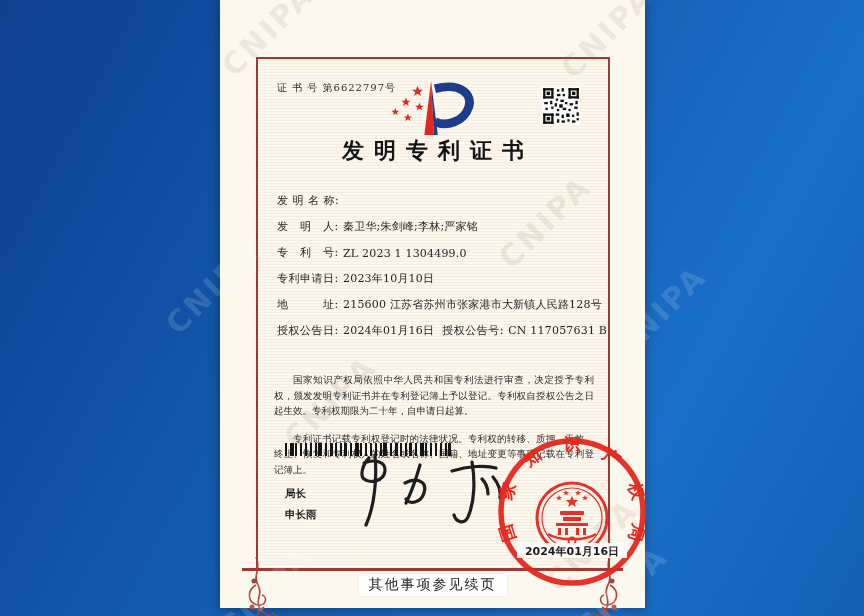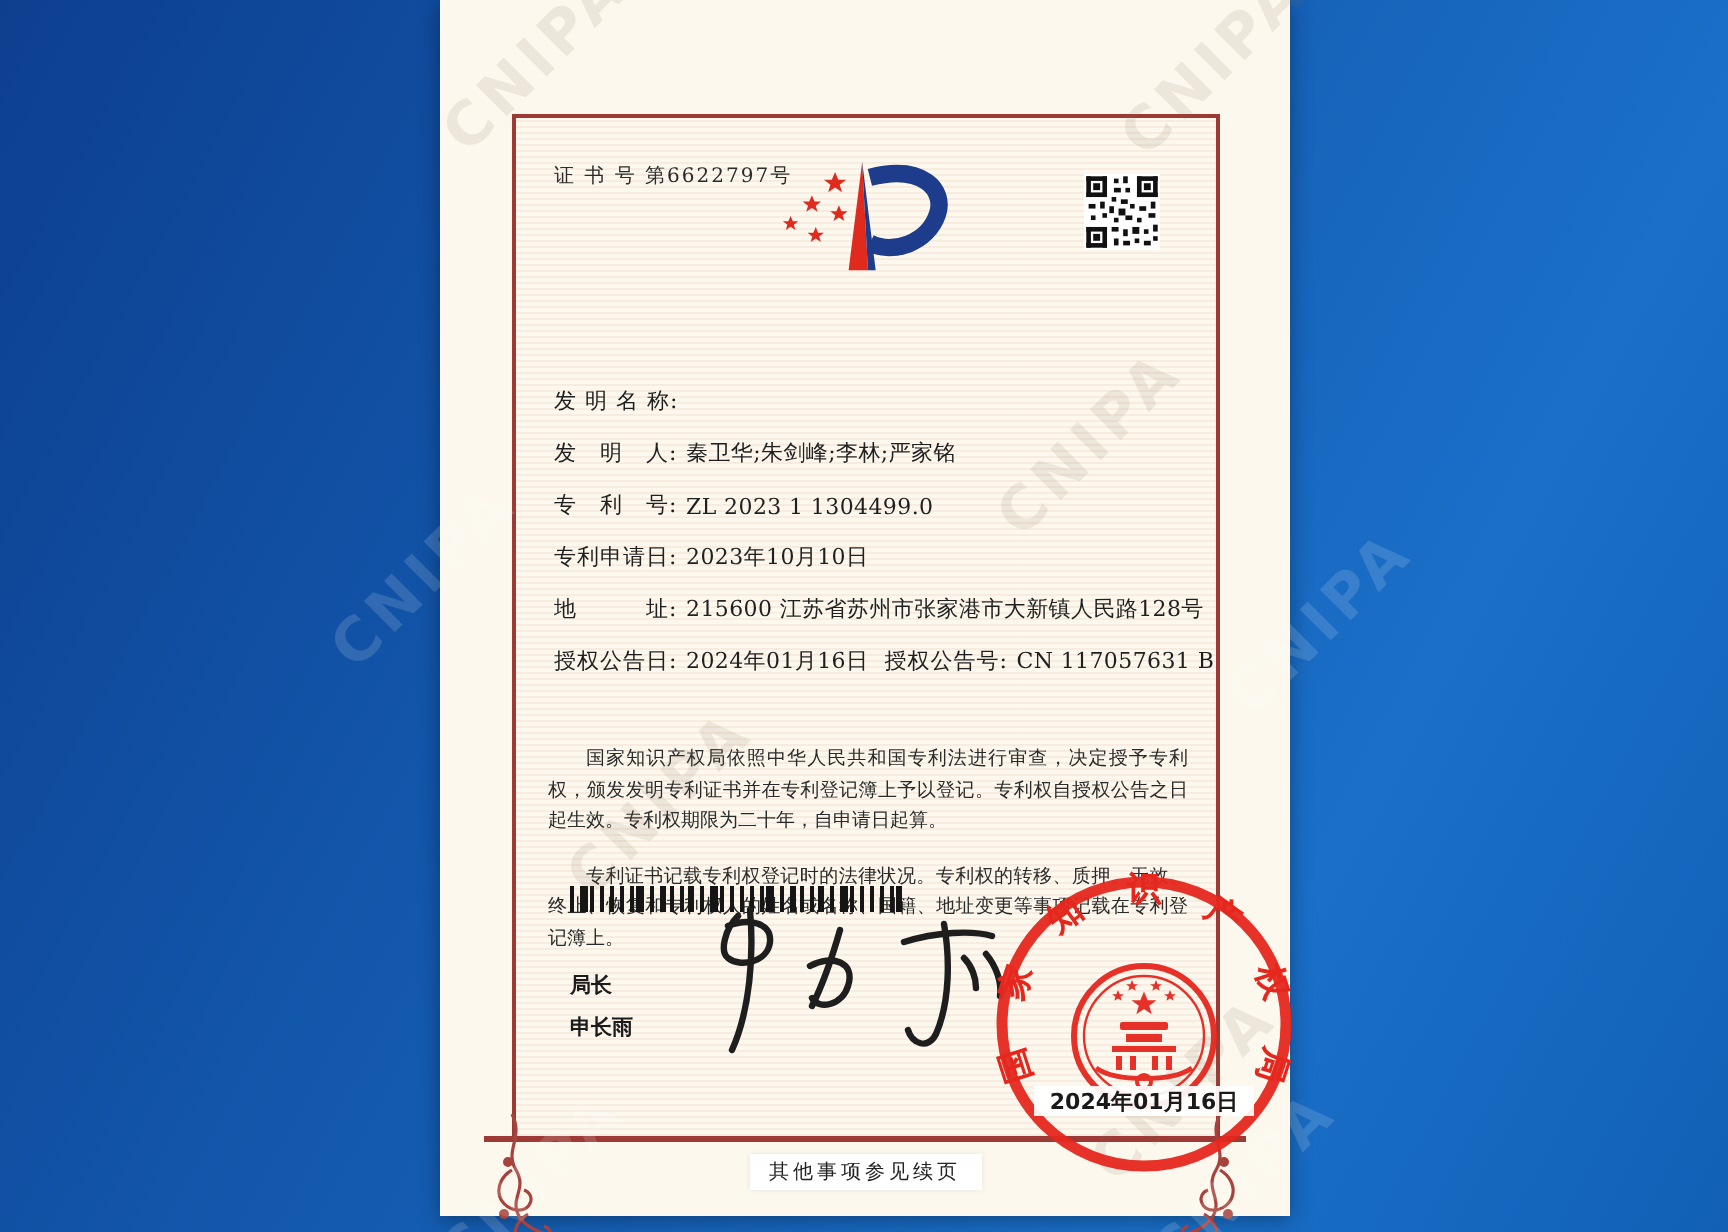--- a/index.html
+++ b/index.html
@@ -34,21 +34,21 @@
   .barcode{position:absolute;left:27px;top:384px;width:166px;height:13px;
     background:
       repeating-linear-gradient(90deg,#151515 0 2px,rgba(0,0,0,0) 2px 5px),
       repeating-linear-gradient(90deg,rgba(0,0,0,0) 0 7px,#151515 7px 9px,rgba(0,0,0,0) 9px 13px);}
   .director{position:absolute;left:27px;top:424px;font-size:10.5px;font-weight:bold;
     color:#1c1c1c;line-height:21px;font-family:Liberation Serif, serif;}
   .sig{position:absolute;left:78px;top:390px;}
   .pageinfo{position:absolute;left:0;bottom:4px;width:100%;text-align:center;font-size:8.5px;color:#333;}
   .bottomline{position:absolute;left:22px;top:568px;width:381px;height:3px;background:#9d3a35;}
   .footnote-wrap{position:absolute;left:0;top:574px;width:100%;text-align:center;}
-  .footnote{display:inline-block;background:#ffffff;padding:2px 10px;font-size:10px;
+  .footnote{display:inline-block;background:#ffffff;padding:2px 10px;font-size:14px;
     letter-spacing:2px;color:#222;box-shadow:0 0 3px rgba(0,0,0,.08);}
   .flourish{position:absolute;z-index:3;}
   .fl-bl{left:-16px;top:496px;}
   .fl-br{right:-16px;top:496px;transform:scaleX(-1);}
   .seal{position:absolute;left:494px;top:434px;z-index:6;}
 </style>
 </head>
 <body>
 
 <div class="stage">
@@ -126,20 +126,21 @@
           <rect x="26" y="24" width="2" height="2"></rect>
             <rect x="30" y="22" width="2" height="3"></rect>
           <rect x="13" y="28" width="2" height="3"></rect>
             <rect x="17" y="29" width="3" height="2"></rect>
           <rect x="22" y="28" width="2" height="2"></rect>
             <rect x="26" y="29" width="3" height="2"></rect>
           <rect x="30" y="27" width="2" height="2"></rect>
         </g>
       </svg>
 
+      <div class="title">发明专利证书</div>
 
       <div class="fields">
         <div class="frow">
           <span class="flabel">发 明 名 称:</span>
         </div>
         <div class="frow">
           <span class="flabel">发　明　人:</span>
           <span class="fvalue">秦卫华;朱剑峰;李林;严家铭</span>
         </div>
         <div class="frow">

